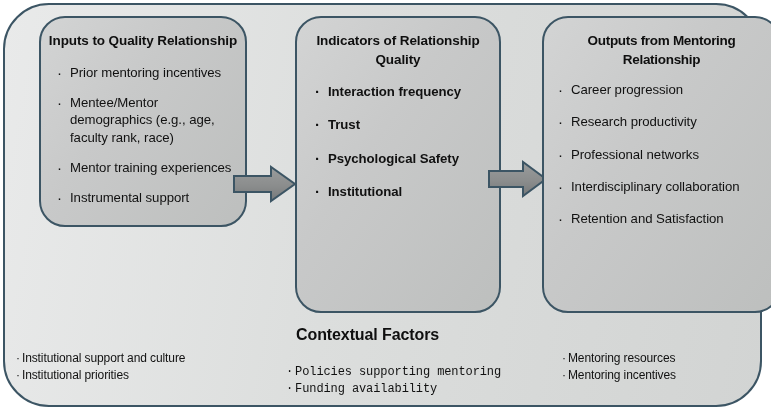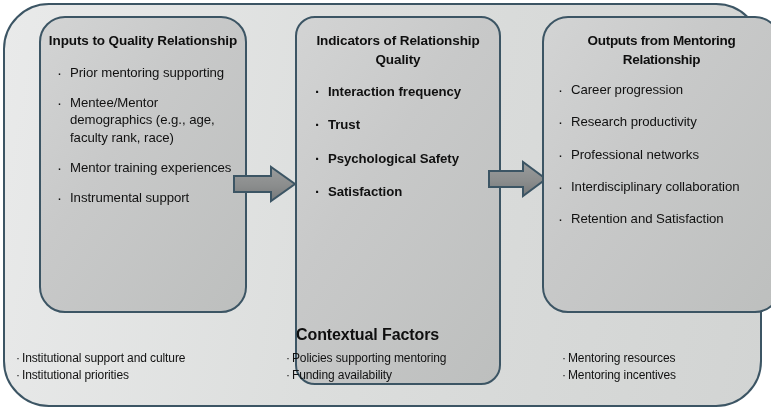--- a/index.html
+++ b/index.html
@@ -33,22 +33,22 @@
 
   
   .panel {
     position: absolute;
     border: 2px solid #3c5564;
     border-radius: 26px;
     background: linear-gradient(125deg, #d3d4d4 0%, #c8c9c9 40%, #bdbfbe 100%);
     box-sizing: border-box;
     padding: 0;
   }
-  #panel-inputs    { left: 39px;  top: 16px; width: 208px; height: 297px; }
-  #panel-indicators{ left: 295px; top: 16px; width: 206px; height: 369px; border-radius: 20px; }
+  #panel-inputs    { left: 39px;  top: 16px; width: 208px; height: 211px; }
+  #panel-indicators{ left: 295px; top: 16px; width: 206px; height: 297px; }
   #panel-outputs   { left: 542px; top: 16px; width: 239px; height: 297px; }
 
   .panel-title {
     font-size: 13.5px;
     font-weight: bold;
     color: #0f0f0f;
     text-align: center;
     line-height: 1.42;
     padding: 13px 7px 0 7px;
     letter-spacing: -0.1px;
@@ -103,39 +103,39 @@
     letter-spacing: -0.1px;
   }
   .ctx-col {
     position: absolute;
     font-size: 12px;
     color: #111111;
     line-height: 1.42;
     letter-spacing: -0.1px;
   }
   #ctx-col-left   { left: 16px;  top: 350px; width: 260px; }
-  #ctx-col-middle { left: 286px; top: 350px; width: 250px; }
+  #ctx-col-middle { left: 286px; top: 364px; width: 250px; font-family: Liberation Mono, monospace; }
   #ctx-col-right  { left: 562px; top: 350px; width: 210px; }
   .ctx-col .ctx-item { white-space: nowrap; }
   .ctx-col .ctx-item:before {
     content: "\00B7";
     margin-right: 2px;
   }
 </style>
 </head>
 <body>
 
 <div id="canvas">
 
   <div class="outer-frame"></div>
 
   <div class="panel" id="panel-inputs">
     <div class="panel-title">Inputs to Quality Relationship</div>
     <ul class="panel-list">
-      <li>Prior mentoring supporting</li>
+      <li>Prior mentoring incentives</li>
       <li>Mentee/Mentor demographics (e.g., age, faculty rank, race)</li>
       <li>Mentor training experiences</li>
       <li>Instrumental support</li>
     </ul>
   </div>
 
   <div class="arrow" id="arrow-1">
     <svg width="64" height="38" viewBox="0 0 64 38">
       <defs>
         <linearGradient id="agrad1" x1="0" y1="0" x2="0" y2="1">
@@ -147,21 +147,21 @@
       <polygon points="1,11 38,11 38,2 62,19 38,36 38,27 1,27" fill="url(#agrad1)" stroke="#3c5564" stroke-width="2" stroke-linejoin="miter"></polygon>
     </svg>
   </div>
 
   <div class="panel" id="panel-indicators">
     <div class="panel-title">Indicators of Relationship Quality</div>
     <ul class="panel-list">
       <li>Interaction frequency</li>
       <li>Trust</li>
       <li>Psychological Safety</li>
-      <li>Satisfaction</li>
+      <li>Institutional</li>
     </ul>
   </div>
 
   <div class="arrow" id="arrow-2">
     <svg width="60" height="38" viewBox="0 0 60 38">
       <defs>
         <linearGradient id="agrad2" x1="0" y1="0" x2="0" y2="1">
           <stop offset="0%" stop-color="#9a9c9c"></stop>
           <stop offset="55%" stop-color="#8b8d8d"></stop>
           <stop offset="100%" stop-color="#76797a"></stop>

